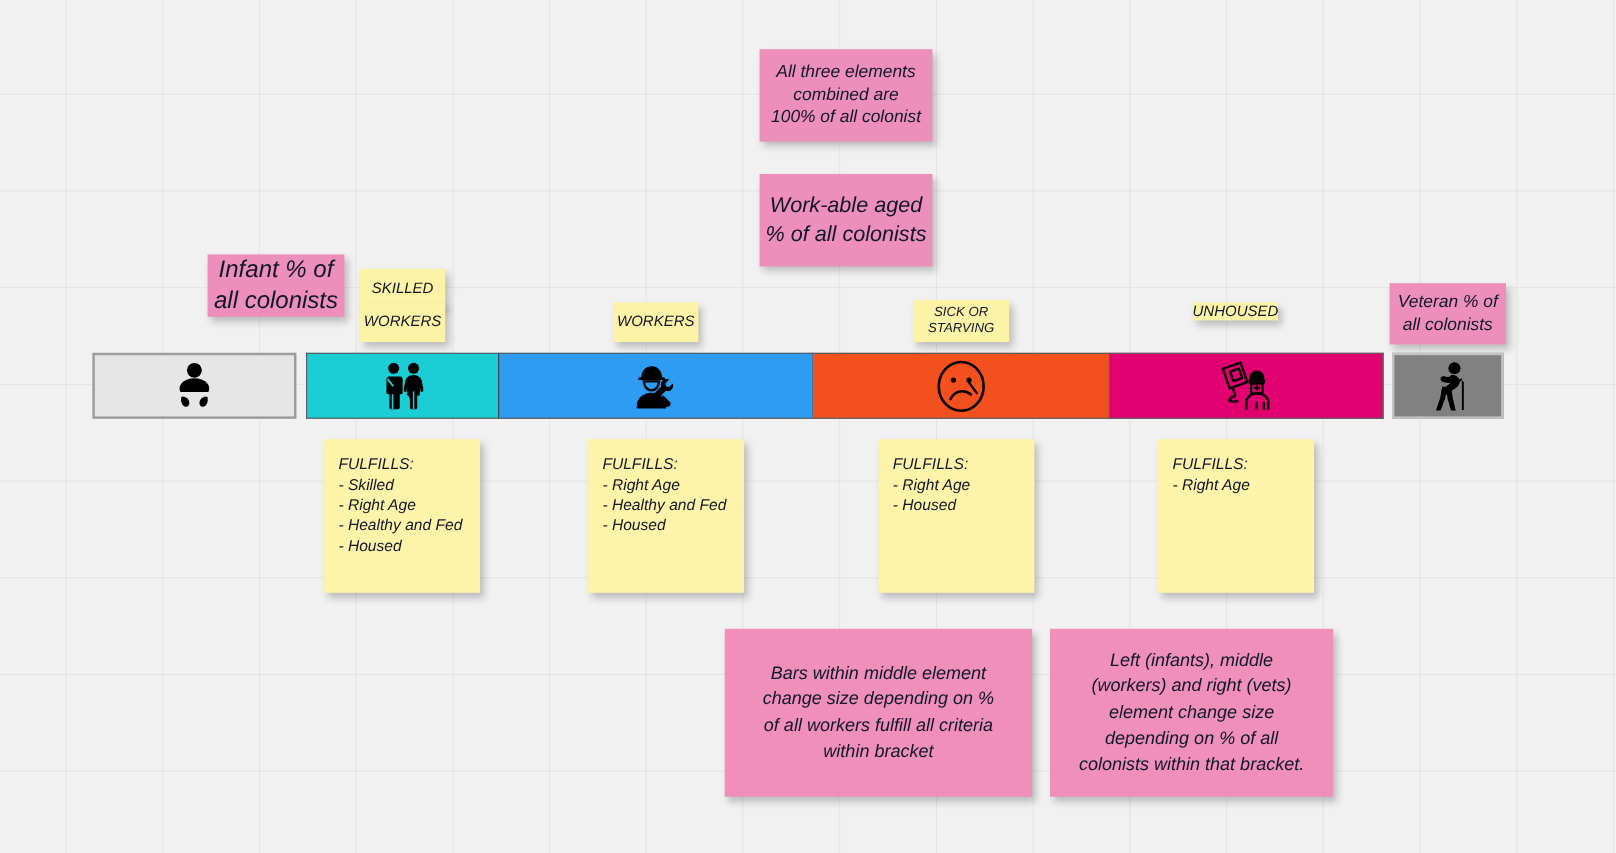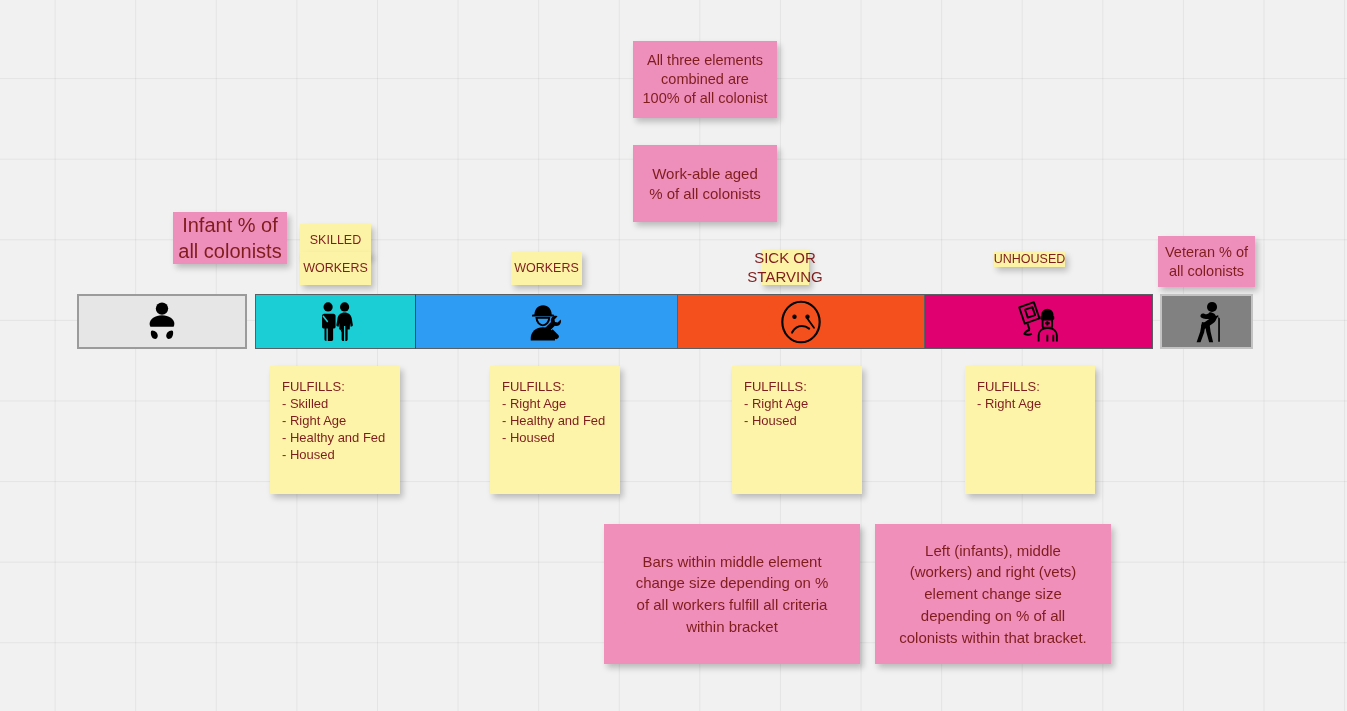--- a/index.html
+++ b/index.html
@@ -22,22 +22,23 @@
       linear-gradient(to bottom, rgba(0,0,0,0.055) 1px, transparent 1px);
     background-size: 80.6px 80.6px;
     background-position: -26px -2.5px;
   }
 
   
   .note {
     position: absolute;
     box-sizing: border-box;
     box-shadow: 3px 4px 6px rgba(0,0,0,0.22);
-    color: #7f1d1d;
+    color: #0f172a;
     line-height: 1.30;
+    font-style: italic;
   }
   .note.pink  { background: #ee8fbb; }
   .note.pinkc { background: #ef8fba; }
   .note.yellow{ background: #fdf4a9; }
   .note.yellow-small { background: #fcf3a6; }
 
   .note .txt { display:block; }
 
   .note-center {
     display: flex;
@@ -84,21 +85,21 @@
 <div id="canvas">
 
   <div class="note pink note-center" style="left:633px; top:41px; width:144px; height:77px; font-size:14.5px;">
     <div>
       <span class="txt">All three elements</span>
       <span class="txt">combined are</span>
       <span class="txt">100% of all colonist</span>
     </div>
   </div>
 
-  <div class="note pink note-center" style="left:633px; top:145px; width:144px; height:77px; font-size:15px;">
+  <div class="note pink note-center" style="left:633px; top:145px; width:144px; height:77px; font-size:18px;">
     <div>
       <span class="txt">Work-able aged</span>
       <span class="txt">% of all colonists</span>
     </div>
   </div>
 
   <div class="note pink note-center" style="left:125px; top:212px; width:114px; height:52px; font-size:20px;margin-left:48px;">
     <div>
       <span class="txt">Infant % of</span>
       <span class="txt">all colonists</span>
@@ -117,21 +118,21 @@
   </div>
 
   <div class="note yellow-small note-center" style="left:300px; top:252px; width:71px; height:33px; font-size:12.5px;">
     <span class="txt">WORKERS</span>
   </div>
 
   <div class="note yellow-small note-center" style="left:511px; top:252px; width:71px; height:33px; font-size:12.5px;">
     <span class="txt">WORKERS</span>
   </div>
 
-  <div class="note yellow-small note-center" style="left:761px; top:250px; width:48px; height:35px; font-size:15px; line-height:1.25;">
+  <div class="note yellow-small note-center" style="left:761px; top:250px; width:80px; height:35px; font-size:11px; line-height:1.25;">
     <div>
       <span class="txt">SICK OR</span>
       <span class="txt">STARVING</span>
     </div>
   </div>
 
   <div class="note yellow-small note-center" style="left:994px; top:252px; width:71px; height:15px; font-size:12.5px;">
     <span class="txt">UNHOUSED</span>
   </div>
 

